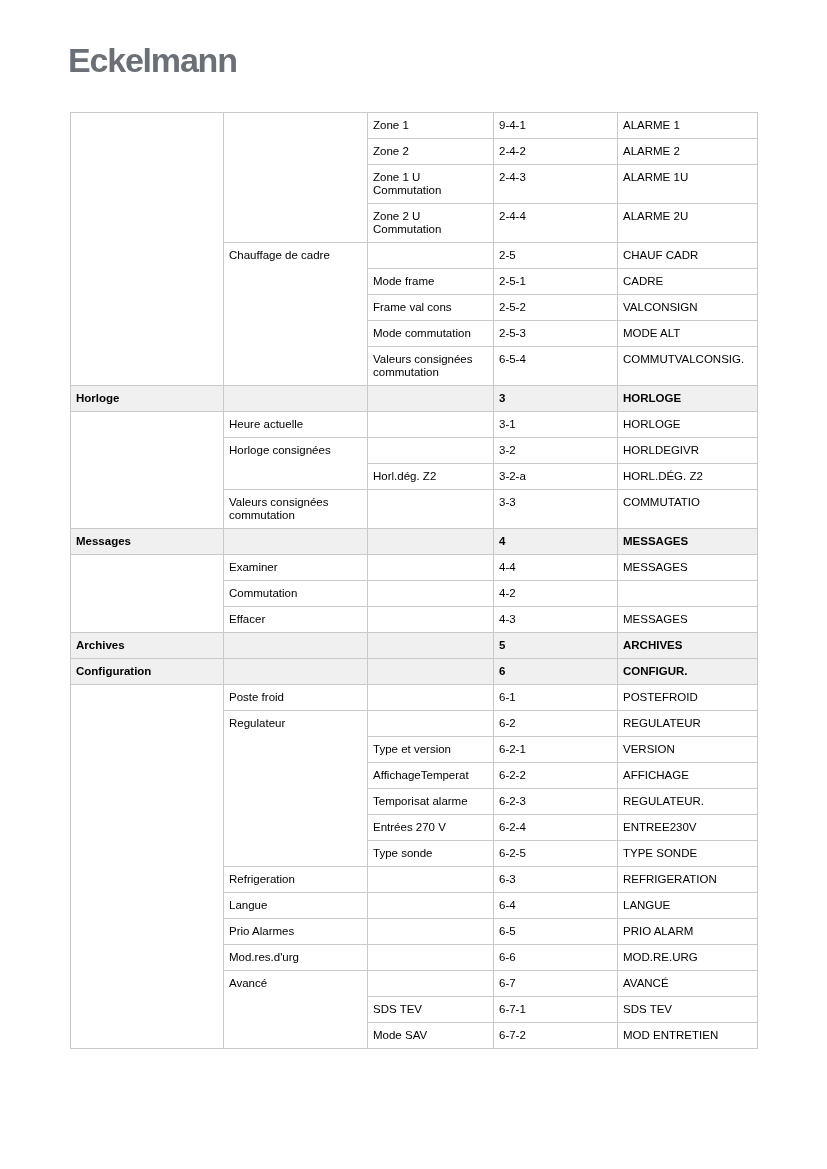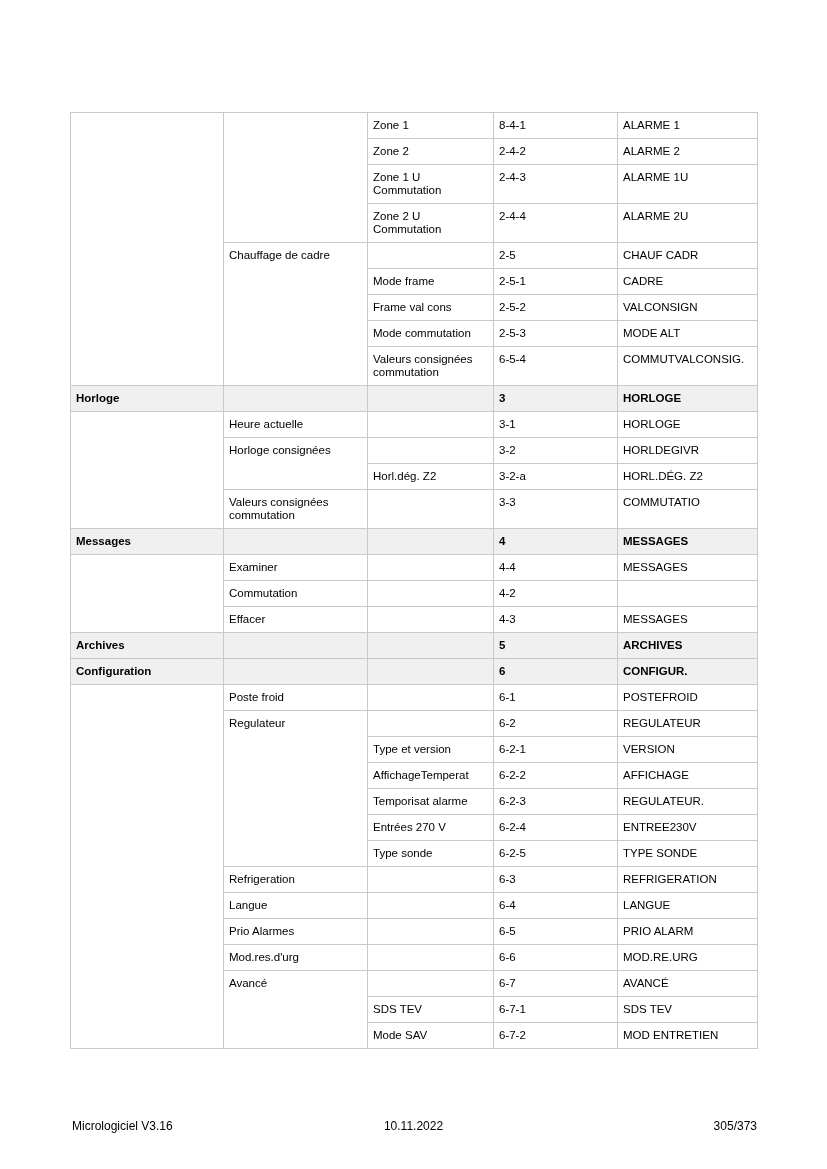--- a/index.html
+++ b/index.html
@@ -44,35 +44,36 @@
   }
   .footer .f-left  { position:absolute; left:2px; }
   .footer .f-center{ position:absolute; left:50%; transform:translateX(-50%); }
   .footer .f-right { position:absolute; right:0; }
 </style>
 </head>
 <body>
 
 <div class="page" style="--logo-color: #6a7076; --border-color: #c9c9c9; --section-bg: #f0f0f0;">
 
+  <div class="logo">Eckelmann</div>
 
   <table class="doc-table">
     <colgroup id="table-colgroup">
         <col style="width: 153px;">
         <col style="width: 144px;">
         <col style="width: 126px;">
         <col style="width: 124px;">
         <col style="width: 140px;">
       </colgroup>
     <tbody id="table-body">
         <tr>
           <td rowspan="9" class="no-top"></td>
           <td rowspan="4" class="no-top"></td>
           <td>Zone 1</td>
-          <td>8-4-1</td>
+          <td>9-4-1</td>
           <td>ALARME 1</td>
         </tr>
         <tr>
           <td>Zone 2</td>
           <td>2-4-2</td>
           <td>ALARME 2</td>
         </tr>
         <tr>
           <td>Zone 1 U Commutation</td>
           <td>2-4-3</td>
@@ -254,19 +255,14 @@
           <td>SDS TEV</td>
         </tr>
         <tr>
           <td>Mode SAV</td>
           <td>6-7-2</td>
           <td>MOD ENTRETIEN</td>
         </tr>
       </tbody>
   </table>
 
-  <div class="footer">
-    <span class="f-left">Micrologiciel V3.16</span>
-    <span class="f-center">10.11.2022</span>
-    <span class="f-right">305/373</span>
-  </div>
 
 </div>
 
 </body></html>

